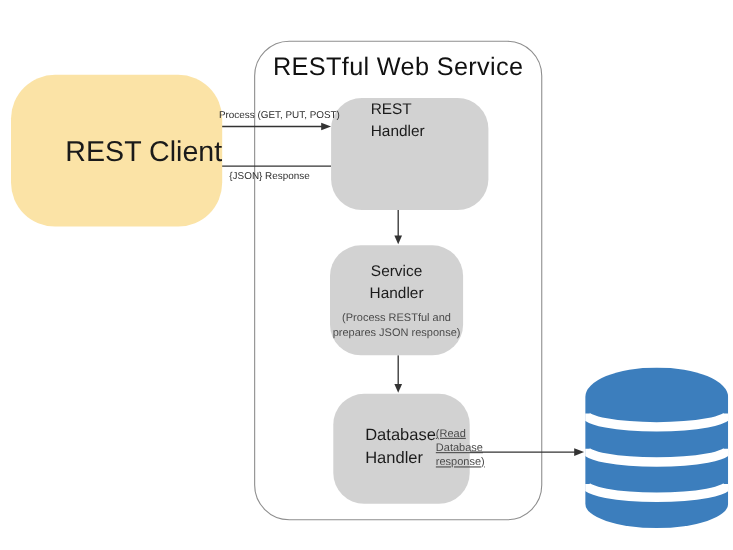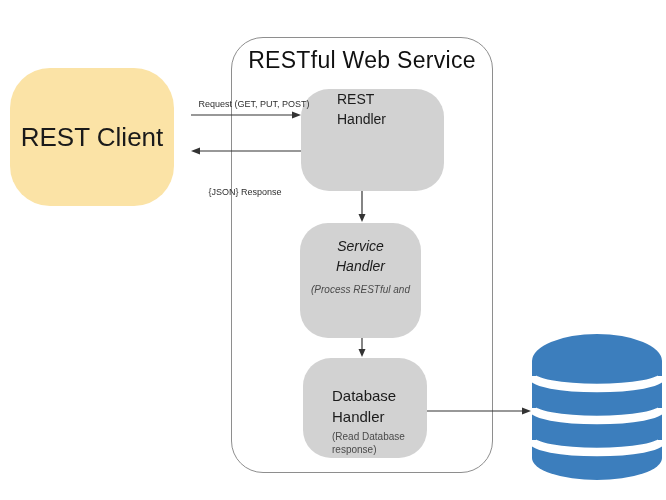--- a/index.html
+++ b/index.html
@@ -28,26 +28,26 @@
     text-align: center;
     font-size: 23px;
     color: #111111;
     letter-spacing: 0.3px;
     white-space: nowrap;
   }
 
   
   .client-box {
     left: 10px; top: 68px;
-    width: 164px; height: 138px;
+    width: 192px; height: 138px;
     background: #fbe3a6;
     border-radius: 40px;
     display: flex;
     align-items: center;
-    justify-content: center;
+    justify-content: flex-end;
   }
   .client-label {
     font-size: 26px;
     color: #1a1a1a;
     white-space: nowrap;
   }
 
   
   .node {
     background: #d2d2d2;
@@ -60,55 +60,54 @@
     width: 143px; height: 102px;
     display: flex;
     flex-direction: column;
     justify-content: flex-start;
     padding-left: 36px;
     font-size: 14px;
     line-height: 20px;
   }
   .node-service {
     left: 300px; top: 223px;
-    width: 121px; height: 115px;
+    width: 121px; height: 100px;
     display: flex;
     flex-direction: column;
     align-items: center;
     padding-top: 13px;
     font-size: 14px;
     line-height: 20px;
     text-align: center;
-    font-style: italic;
   }
   .node-database {
     left: 303px; top: 358px;
     width: 124px; height: 100px;
     display: flex;
-    flex-direction: column;
+    flex-direction: row;
     padding: 27px 0 0 29px;
     font-size: 15px;
     line-height: 21px;
   }
   .node-caption {
     font-size: 10px;
     line-height: 13px;
     color: #4a4a4a;
   }
   .node-service .node-caption { margin-top: 7px; text-align: center; }
-  .node-database .node-caption { margin-top: 3px; }
+  .node-database .node-caption { margin-top: 3px; text-decoration: underline; }
 
   
   .edge-label {
     font-size: 9px;
     color: #2e2e2e;
     white-space: nowrap;
   }
   .label-request { left: 194px; top: 99px; width: 120px; text-align: center; }
-  .label-response { left: 185px; top: 155px; width: 120px; text-align: center; margin-top: 32px; }
+  .label-response { left: 185px; top: 155px; width: 120px; text-align: center; }
 
   svg.overlay { left: 0; top: 0; pointer-events: none; }
   .db-icon { left: 532px; top: 334px; }
 </style>
 </head>
 <body>
 
 <div class="stage">
 
   <div class="abs service-container">
@@ -152,35 +151,36 @@
     <span>Handler</span>
   </div>
 
   <div class="abs node node-service">
     <div>
       <div>Service</div>
       <div>Handler</div>
     </div>
     <div class="node-caption">
       <div>(Process RESTful and</div>
+      <div>prepares JSON response)</div>
     </div>
   </div>
 
   <div class="abs node node-database">
     <div>
       <div>Database</div>
       <div>Handler</div>
     </div>
     <div class="node-caption">
       <div>(Read Database</div>
       <div>response)</div>
     </div>
   </div>
 
-  <div class="abs edge-label label-request">Request (GET, PUT, POST)</div>
+  <div class="abs edge-label label-request">Process (GET, PUT, POST)</div>
   <div class="abs edge-label label-response">{JSON} Response</div>
 
   <svg class="abs db-icon" width="130" height="146" viewBox="0 0 130 146">
     <path d="M0,27 A65,27 0 0 1 130,27 L130,124 A65,22 0 0 1 0,124 Z" fill="#3c7ebd"></path>
     <path d="M0,42 A65,12 0 0 0 130,42" stroke="#ffffff" stroke-width="8.5" fill="none"></path>
     <path d="M0,74 A65,12 0 0 0 130,74" stroke="#ffffff" stroke-width="8.5" fill="none"></path>
     <path d="M0,106 A65,12 0 0 0 130,106" stroke="#ffffff" stroke-width="8.5" fill="none"></path>
   </svg>
 
 </div>

